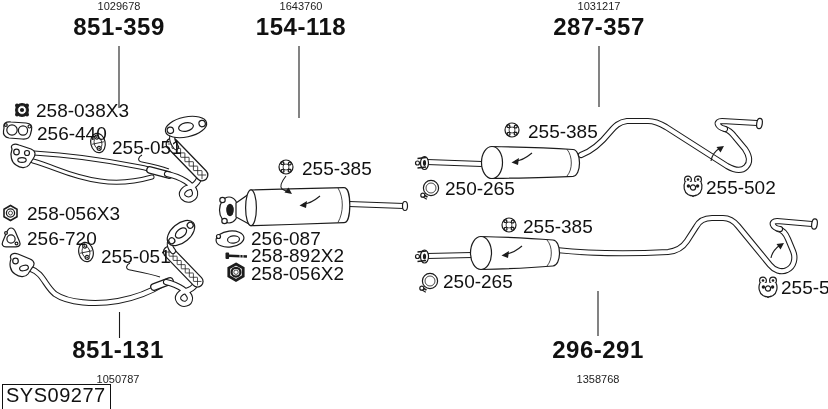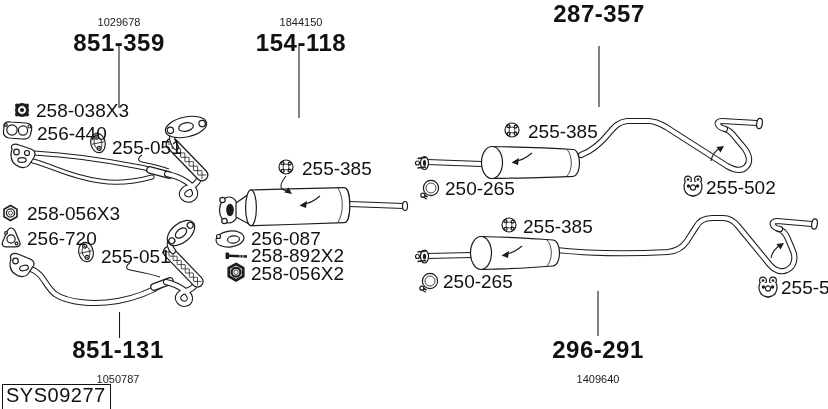--- a/index.html
+++ b/index.html
@@ -1,20 +1,20 @@
 <!DOCTYPE html>
 <html><head>
 <meta charset="utf-8">
 <style>
   html,body{margin:0;padding:0;background:#fff;}
   .stage{position:relative;width:828px;height:409px;background:#ffffff;overflow:hidden;
          font-family:"Liberation Sans","DejaVu Sans",sans-serif;color:#1a1a1a;}
   .stage svg{position:absolute;left:0;top:0;}
   .hdr{position:absolute;width:170px;text-align:center;}
-  .oe{font-size:11px;line-height:13px;color:#222;margin-top:16px;}
+  .oe{font-size:11px;line-height:13px;color:#222;}
   .pn{font-size:24px;line-height:27px;letter-spacing:.5px;color:#111;font-weight:bold;}
   .hdr-b .oe{margin-top:10px;}
   .lbl{position:absolute;font-size:19px;line-height:15px;color:#111;white-space:nowrap;}
   .sysbox{position:absolute;left:2px;top:384px;border:1.5px solid #111;font-size:20px;
           line-height:21px;padding:0 4px 8px 3px;letter-spacing:.5px;color:#111;background:#fff;}
   
   .ln{stroke:#1c1c1c;stroke-width:1.1;fill:none;}
   .thin{stroke:#1c1c1c;stroke-width:.8;fill:none;}
   .part{fill:#fff;stroke:#1c1c1c;stroke-width:1.2;}
   .blk{fill:#1c1c1c;stroke:none;}
@@ -297,33 +297,34 @@
   <g>
     <use href="#ic-hanger" transform="translate(768,287)"></use>
   </g>
 </svg>
 
 <div class="hdr" style="left:34px;top:0px">
   <div class="oe">1029678</div>
   <div class="pn">851-359</div>
 </div>
 <div class="hdr" style="left:216px;top:0px">
-  <div class="oe">1844150</div>
+  <div class="oe">1643760</div>
   <div class="pn">154-118</div>
 </div>
 <div class="hdr" style="left:514px;top:0px">
+  <div class="oe">1031217</div>
   <div class="pn">287-357</div>
 </div>
 <div class="hdr hdr-b" style="left:33px;top:336px">
   <div class="pn">851-131</div>
   <div class="oe">1050787</div>
 </div>
 <div class="hdr hdr-b" style="left:513px;top:336px">
   <div class="pn">296-291</div>
-  <div class="oe">1409640</div>
+  <div class="oe">1358768</div>
 </div>
 
 <div class="lbl" style="left:36px;top:103px">258-038X3</div>
 <div class="lbl" style="left:37px;top:126px">256-440</div>
 <div class="lbl" style="left:112px;top:140px">255-051</div>
 <div class="lbl" style="left:27px;top:206px">258-056X3</div>
 <div class="lbl" style="left:27px;top:231px">256-720</div>
 <div class="lbl" style="left:101px;top:249px">255-051</div>
 <div class="lbl" style="left:302px;top:161px">255-385</div>
 <div class="lbl" style="left:251px;top:231px">256-087</div>

